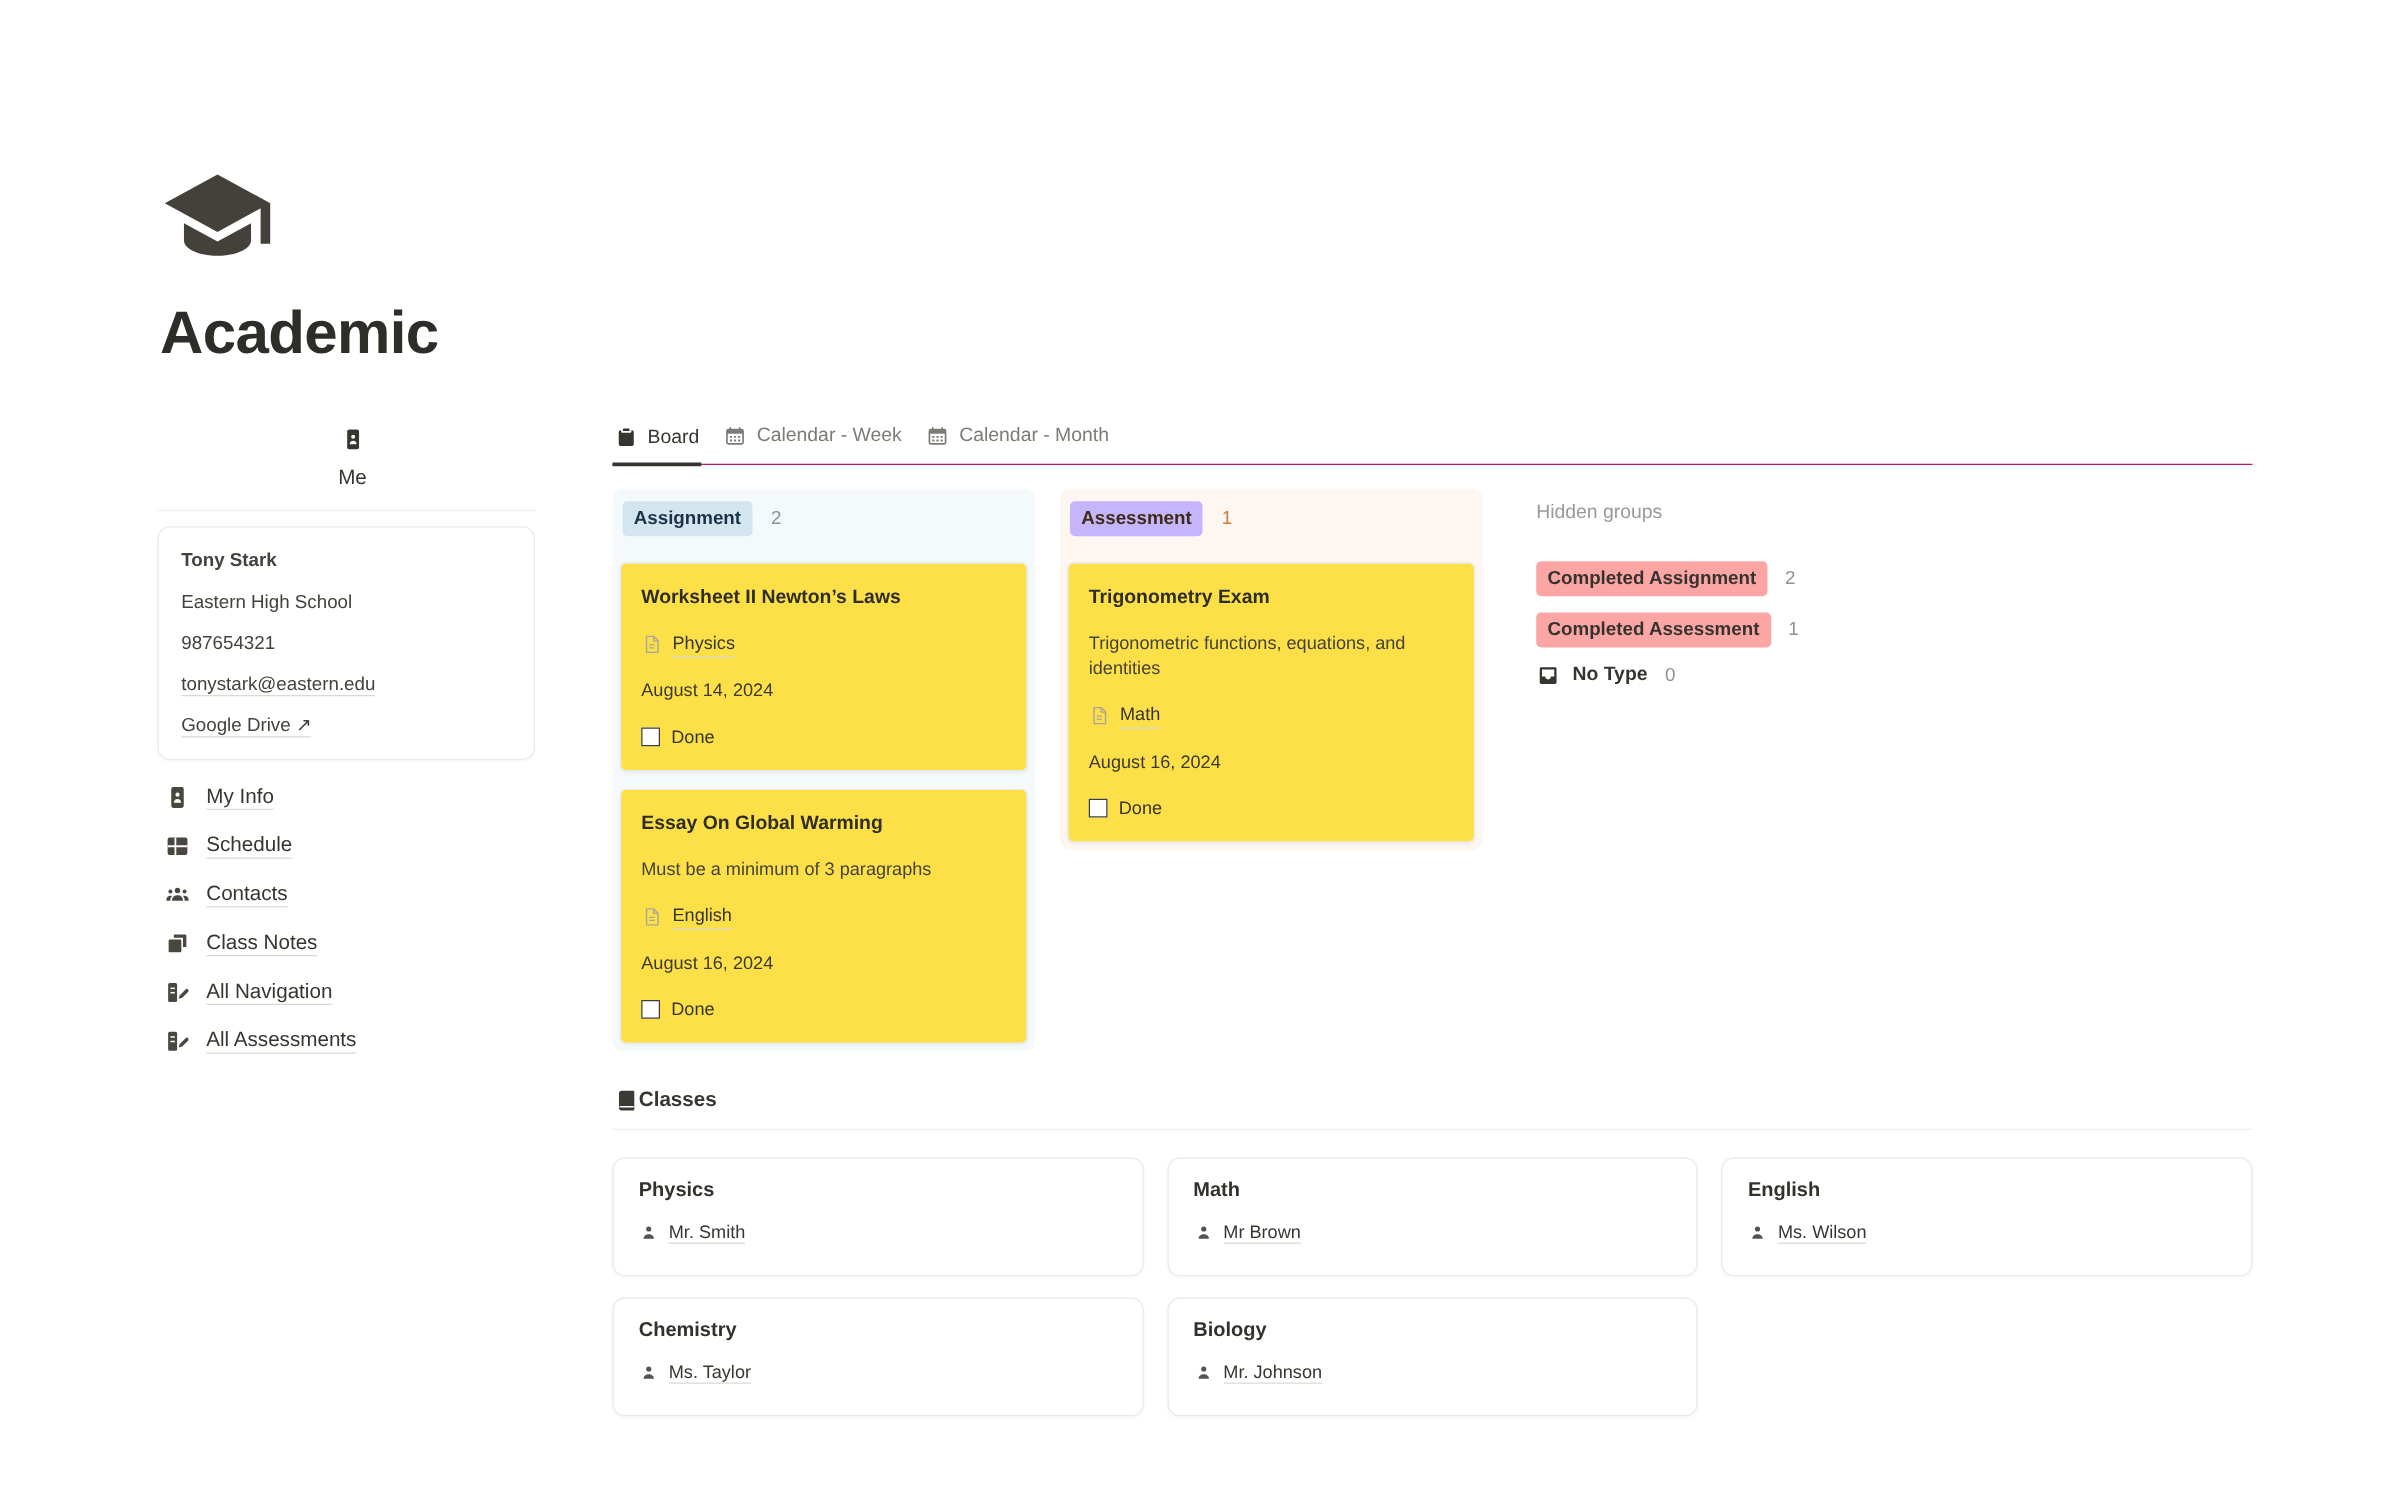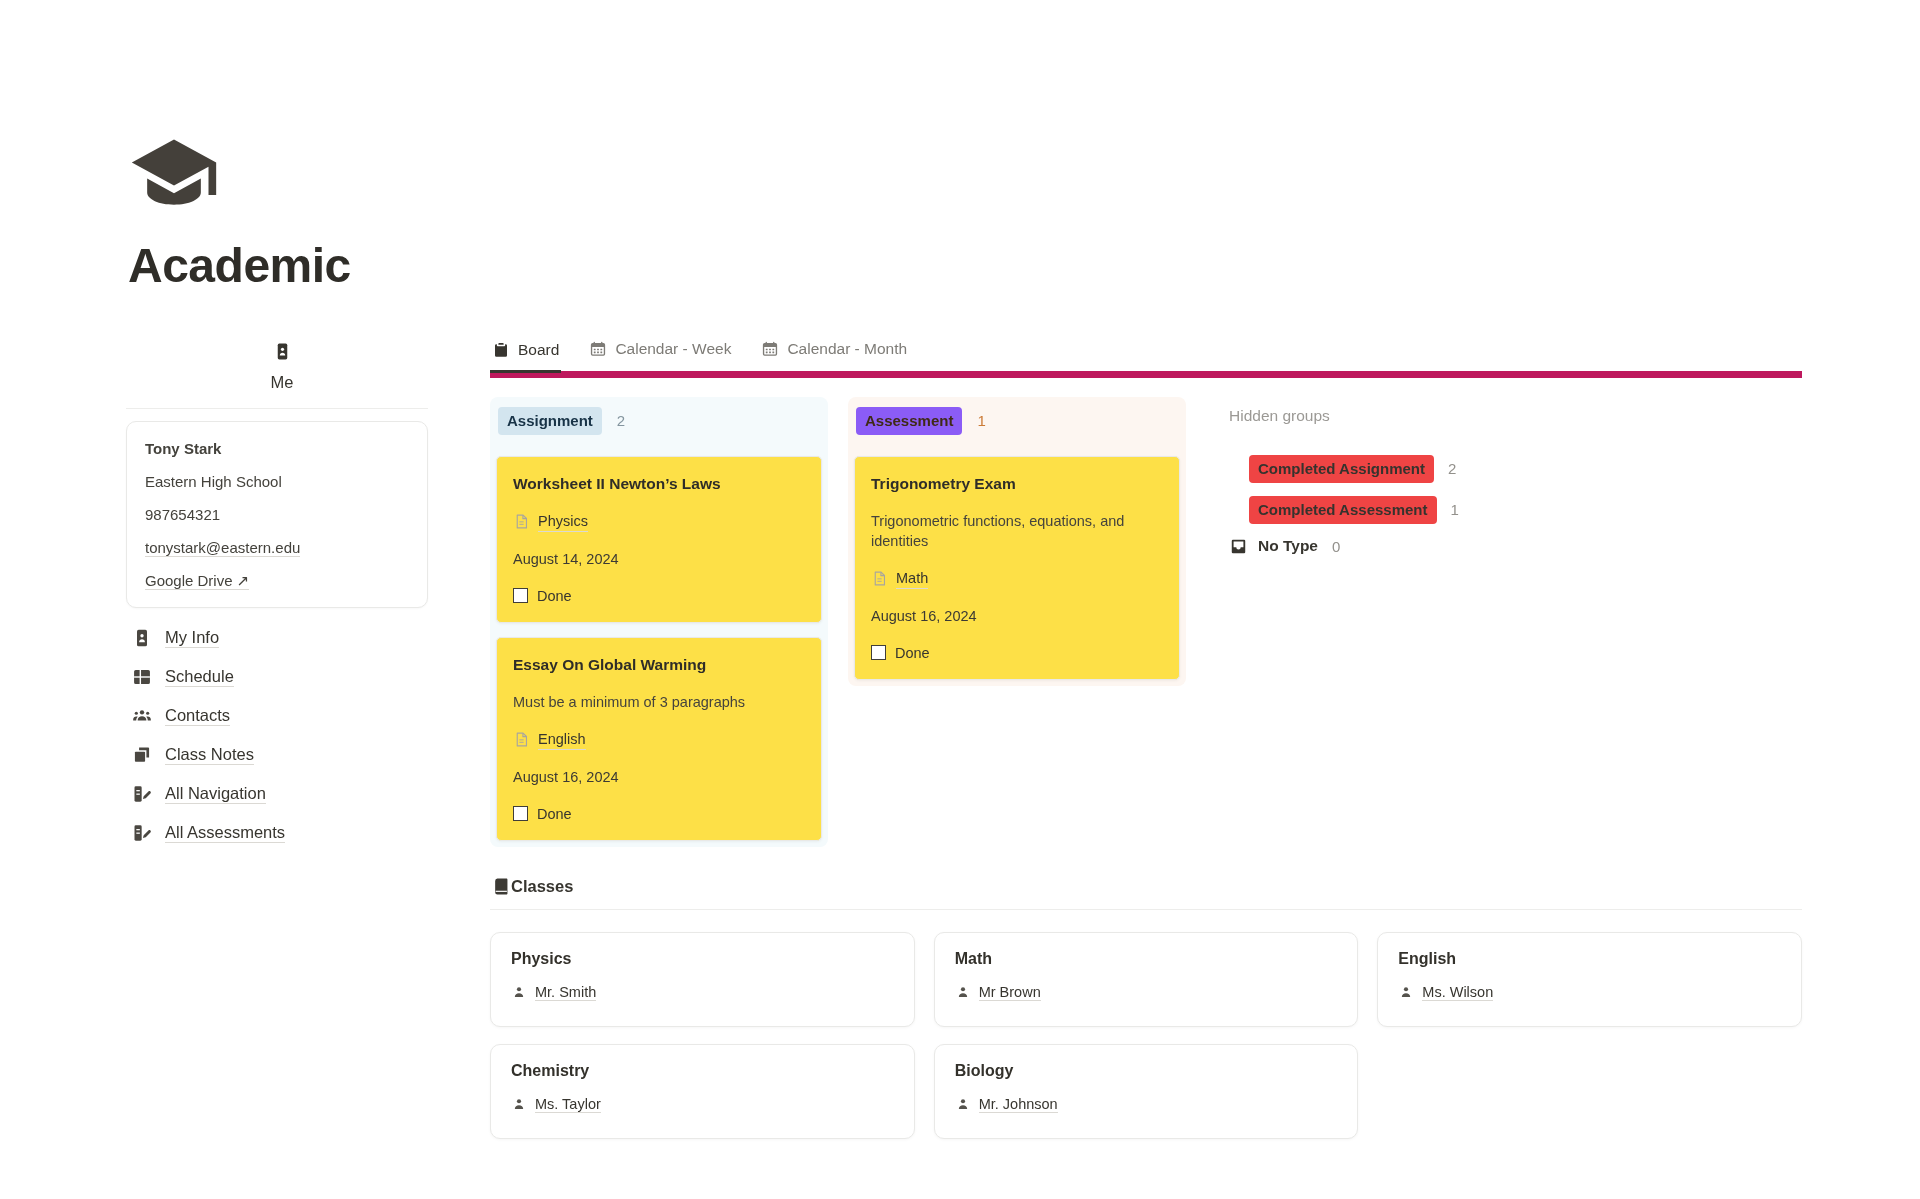--- a/index.html
+++ b/index.html
@@ -26,56 +26,56 @@
   .gray { color:#8a8880; }
   .nav-title { margin-top:28px; font-size:18px; font-weight:700; color:#37352f;
                padding:0 0 14px 2px; border-bottom:1px solid #ededeb; }
   .nav-list { margin-top:20px; padding-left:6px; }
   .nav-item { display:flex; align-items:center; gap:13px; margin-bottom:19px; cursor:pointer; }
   .nav-item svg { width:20px; height:20px; color:#4a4741; flex:0 0 auto; }
   .nav-item .nav-label { font-size:16.5px; font-weight:500; color:#37352f; border-bottom:1px solid #dbd9d4; }
 
   
   .main { position:absolute; left:490px; top:336px; width:1312px; }
-  .tabbar { display:flex; align-items:flex-end; gap:26px; border-bottom:7px solid #be185d; }
+  .tabbar { display:flex; align-items:flex-end; gap:16px; border-bottom:1px solid #be185d; }
   .tab { display:flex; align-items:center; gap:8px; padding:4px 2px 13px 2px; font-size:15.5px;
          color:#7d7b76; cursor:pointer; }
   .tab svg { width:18px; height:18px; }
   .tab.active { color:#37352f; font-weight:500; border-bottom:3px solid #37352f; margin-bottom:-2px; padding-bottom:11px; }
 
   
   .board { display:flex; align-items:flex-start; margin-top:19px; }
   .kcolumn { width:338px; border-radius:8px; padding:6px; }
   .col-assignment { background:#f4fafc; }
   .col-assessment { background:#fdf6f1; margin-left:20px; }
   .col-header { display:flex; align-items:center; gap:15px; margin:4px 0 21px 2px; }
   .badge { display:inline-block; padding:3px 9px; border-radius:4px; font-size:15px; font-weight:600; line-height:1.45; }
   .col-assignment .badge { background:#d3e5ef; color:#183347; }
-  .col-assessment .badge { background:#8b5cf6; color:#3f2a16; }
+  .col-assessment .badge { background:#c4b5fd; color:#3f2a16; }
   .count { font-size:15px; font-weight:500; }
   .col-assignment .count { color:#84959f; }
   .col-assessment .count { color:#cb7b37; }
   .kcard { background:#fde047; border:1px solid #e9e9e7; border-radius:5px; padding:16px;
            box-shadow:0 1px 3px rgba(15,15,15,.05); margin-bottom:14px; cursor:pointer; }
   .kcard:last-child { margin-bottom:0; }
   .kcard-title { font-size:15.5px; font-weight:600; color:#2f2d28; line-height:21px; }
   .krow { margin-top:17px; font-size:14.5px; line-height:20px; color:#3c3a34; }
   .kdesc { color:#45433d; }
   .link-row { display:flex; align-items:center; gap:8px; }
   .link-row svg { width:17px; height:17px; color:#a8a59f; flex:0 0 auto; }
   .link-row .ulink { font-size:14.5px; color:#37352f; }
   .done-row { display:flex; align-items:center; gap:9px; }
   .checkbox { width:15px; height:15px; border:1.5px solid #403e38; background:#fff; display:inline-block; }
   .done-label { font-size:14.5px; color:#37352f; }
 
   
   .hidden-groups { margin-left:43px; padding-top:10px; }
   .hg-title { font-size:15.5px; color:#9b9995; margin-bottom:30px; }
   .hg-row { display:flex; align-items:center; gap:14px; margin-bottom:13px; cursor:pointer; }
-  .hg-badge { background:#ef4444; color:#35332e;margin-left:20px; }
+  .hg-badge { background:#fca5a5; color:#35332e; }
   .hg-count { color:#93918c; font-size:15px; }
   .hg-plain { display:flex; align-items:center; gap:10px; font-size:15.5px; font-weight:600; color:#37352f; }
   .hg-plain svg { width:19px; height:19px; color:#37352f; }
 
   
   .classes-section { margin-top:30px; }
   .classes-header { display:flex; align-items:center; padding:0 0 13px 2px; border-bottom:1px solid #ededeb; }
   .classes-header svg { width:19px; height:19px; color:#3c3a34; }
   .classes-title { font-size:16.5px; font-weight:600; color:#37352f; }
   .class-grid { margin-top:22px; display:grid; grid-template-columns:repeat(3, 1fr); gap:17px 19px; }

